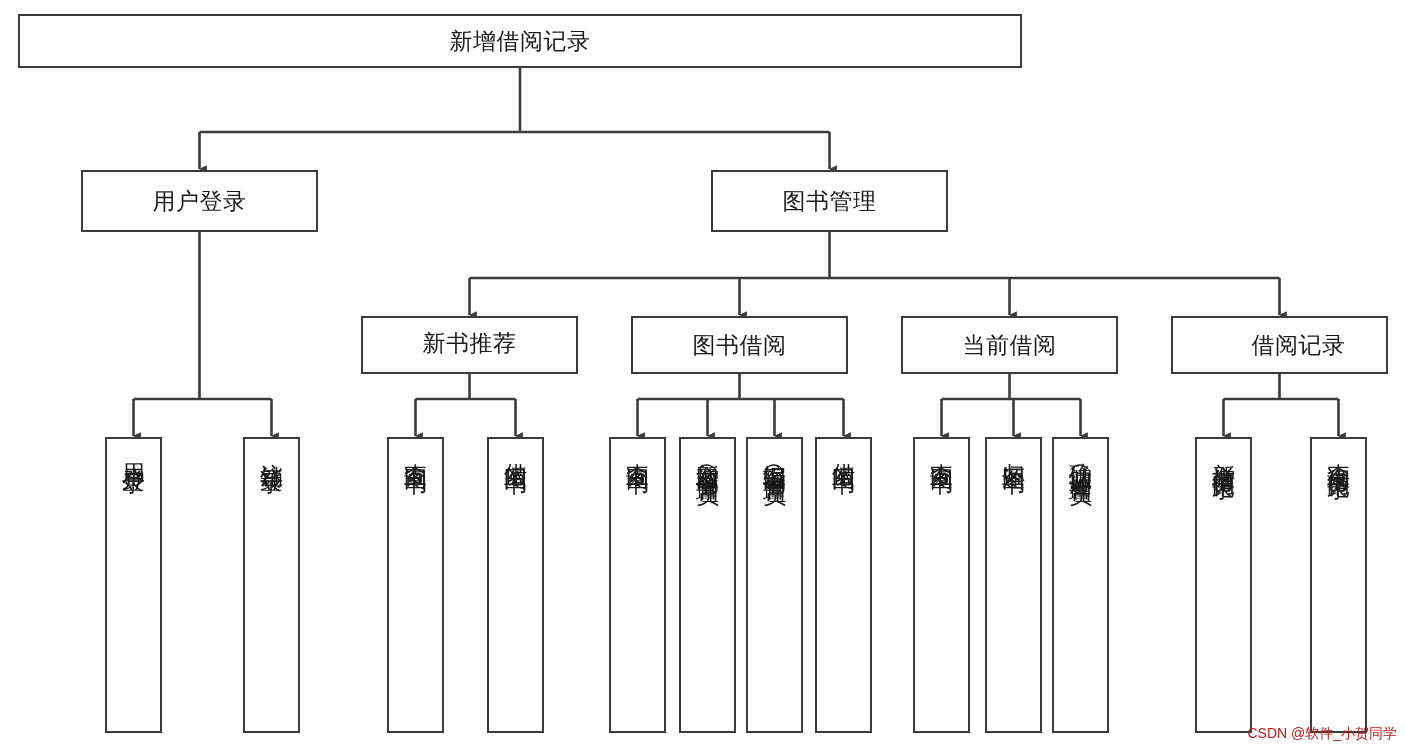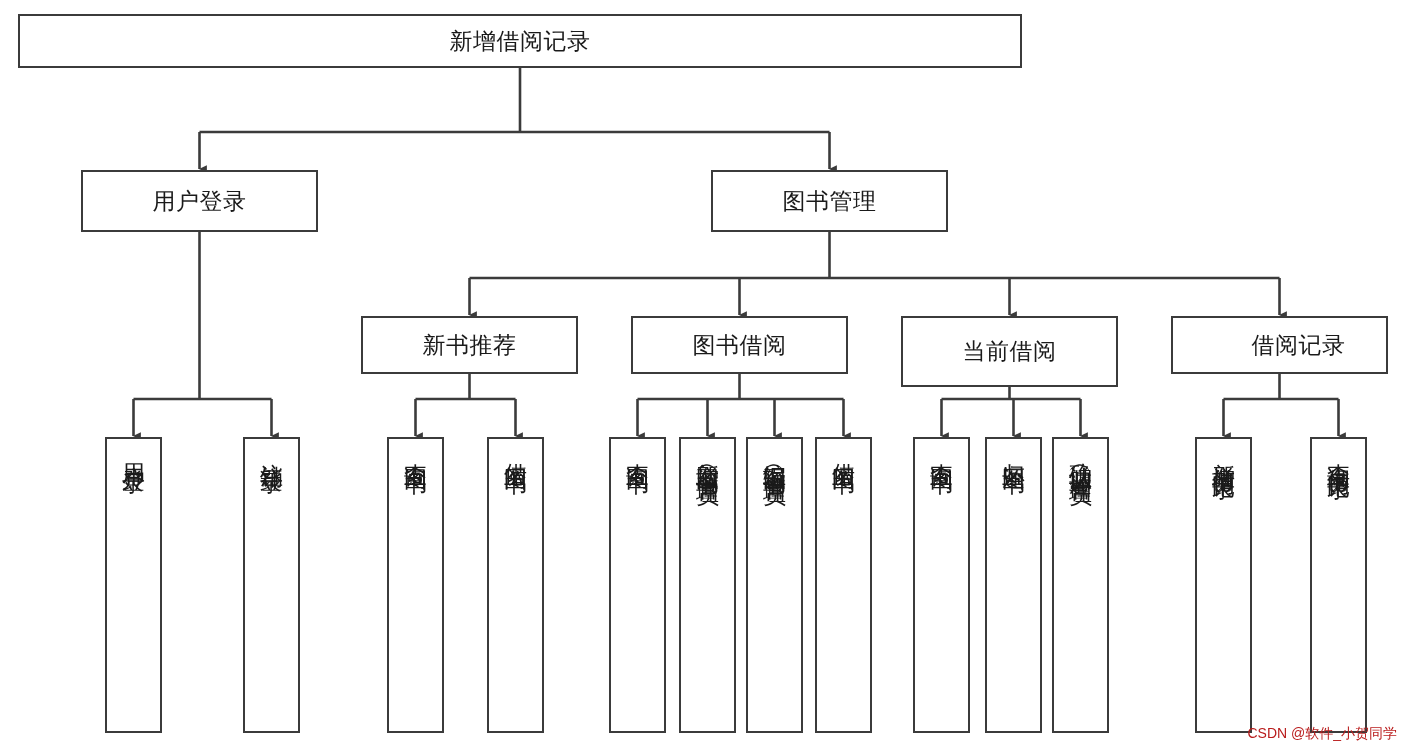--- a/index.html
+++ b/index.html
@@ -119,27 +119,27 @@
     <span class="node-label">新增借阅记录</span>
   </div>
 
   <div class="node horizontal" style="left: 81px; top: 170px; width: 237px; height: 62px;">
     <span class="node-label">用户登录</span>
   </div>
   <div class="node horizontal" style="left: 711px; top: 170px; width: 237px; height: 62px;">
     <span class="node-label">图书管理</span>
   </div>
 
-  <div class="node horizontal" style="left: 361px; top: 316px; width: 217px; height: 58px;">
+  <div class="node horizontal" style="left: 361px; top: 316px; width: 217px; height: 58px; font-family: Liberation Mono, monospace;">
     <span class="node-label">新书推荐</span>
   </div>
   <div class="node horizontal" style="left: 631px; top: 316px; width: 217px; height: 58px; align-items: center;">
     <span class="node-label">图书借阅</span>
   </div>
-  <div class="node horizontal" style="left: 901px; top: 316px; width: 217px; height: 71px;">
+  <div class="node horizontal" style="left: 901px; top: 316px; width: 217px; height: 58px;">
     <span class="node-label">当前借阅</span>
   </div>
   <div class="node horizontal" style="left: 1171px; top: 316px; width: 217px; height: 58px; padding-left: 38px;">
     <span class="node-label">借阅记录</span>
   </div>
 
   <div class="node vertical" style="left: 105px; top: 437px; width: 57px; height: 296px;">
     <span class="node-label">用户登录</span>
   </div>
   <div class="node vertical" style="left: 243px; top: 437px; width: 57px; height: 296px;">

